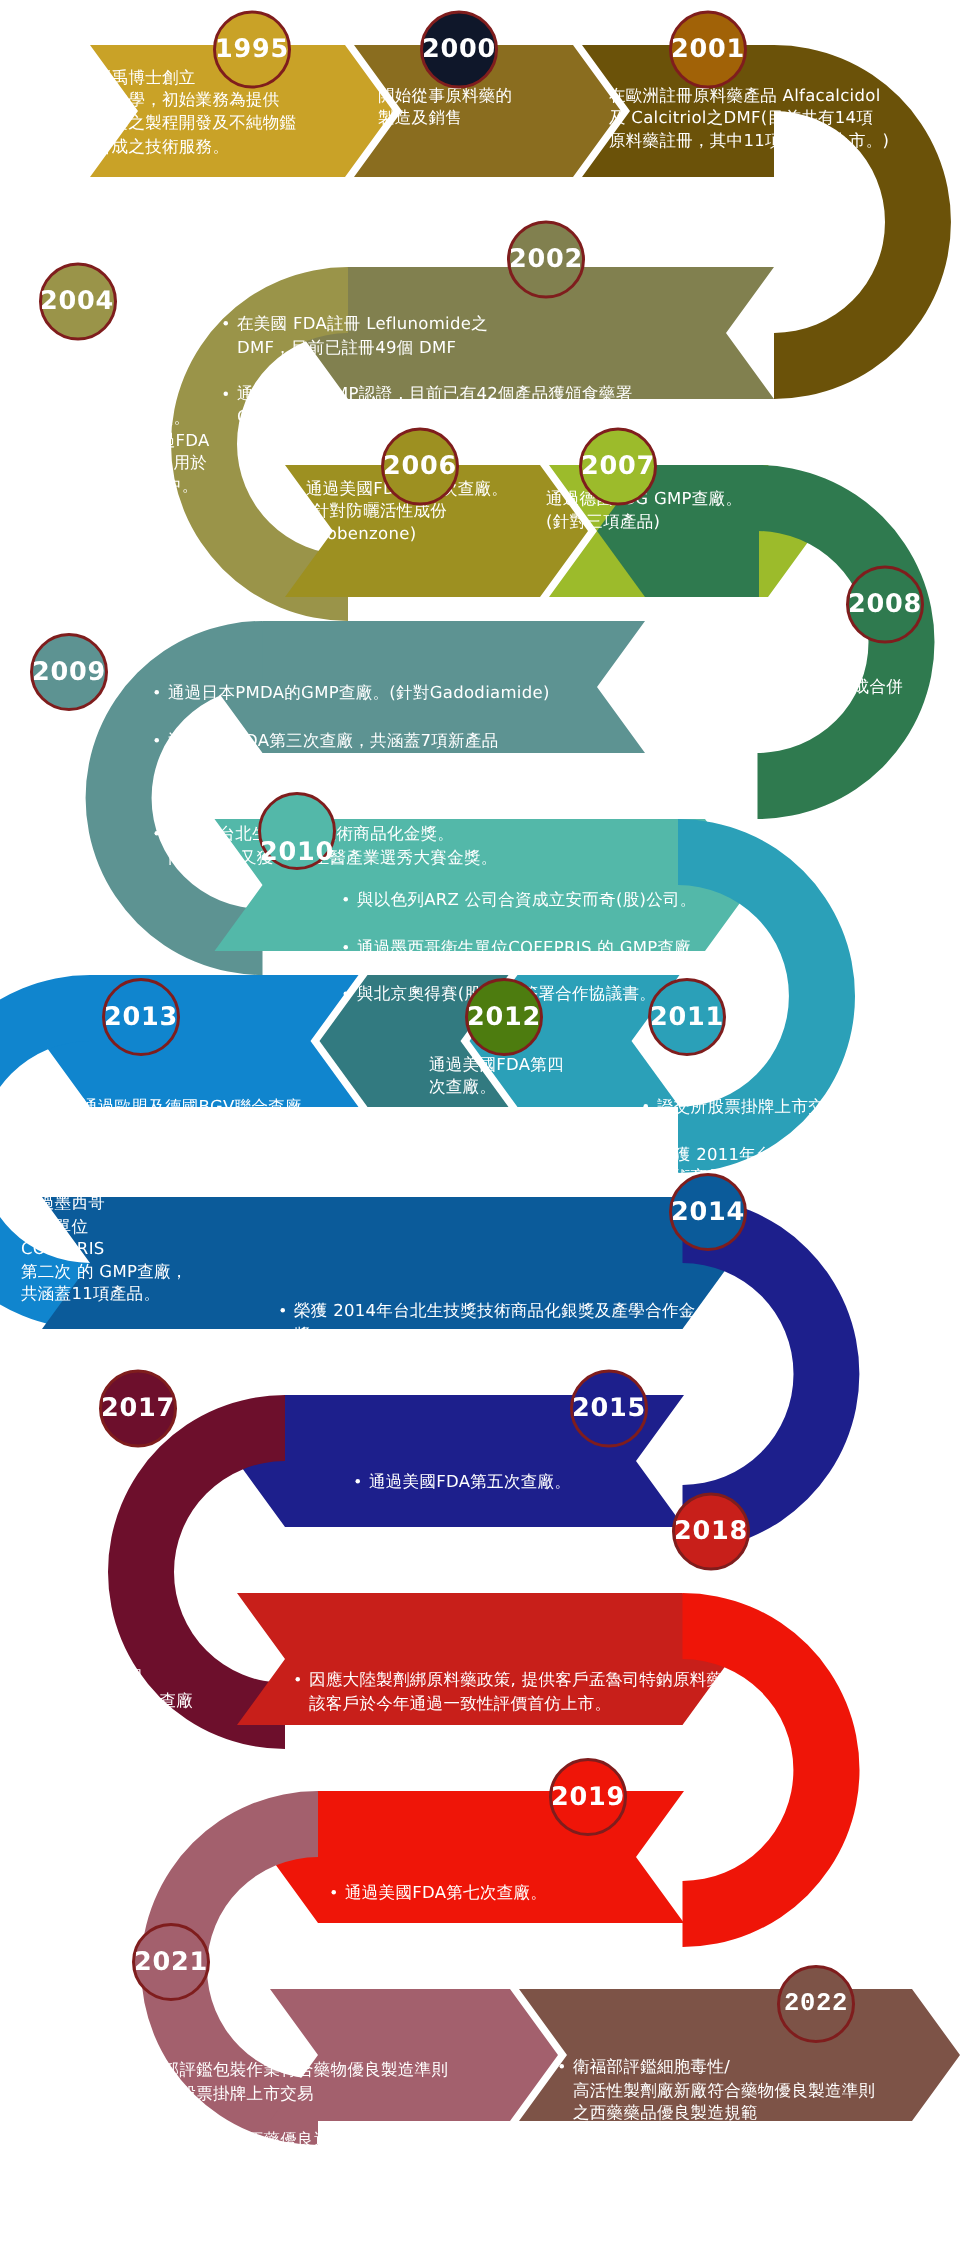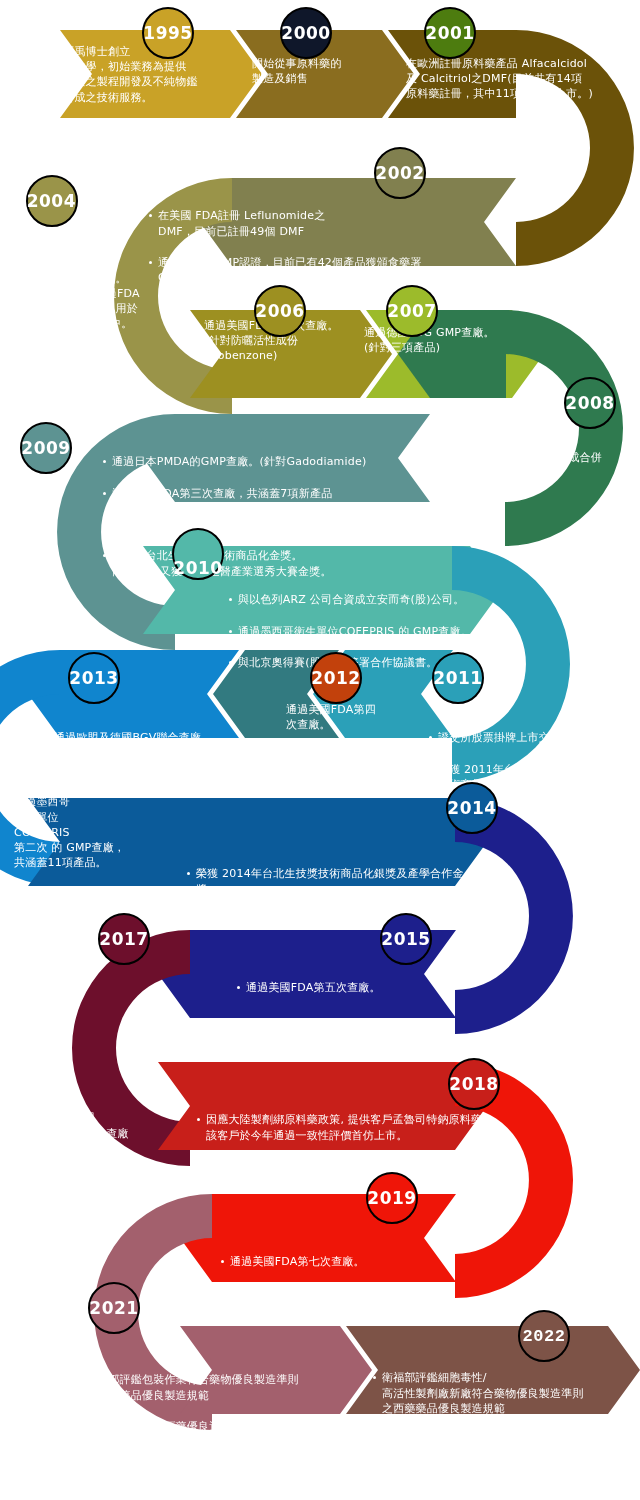--- a/index.html
+++ b/index.html
@@ -39,21 +39,21 @@
   .txt.plain{white-space:pre-line;}
   .txt.center{text-align:center;}
 
   
   .badge{
     position:absolute;
     width:52px;height:52px;
     border-radius:50%;
     display:flex;align-items:center;justify-content:center;
     box-sizing:border-box;
-    border:2px solid #000000;
+    border:2px solid #7f1d1d;
     color:#ffffff;
     font-size:17px;
     font-weight:bold;
     letter-spacing:0.5px;
     font-family:"DejaVu Sans","Liberation Sans",sans-serif;
     z-index:5;
   }
 </style>
 </head>
 <body>
@@ -111,25 +111,25 @@
     <path d="M346,1326 L608,1326 L640,1370 L608,1414 L346,1414 L378,1370 Z" fill="#7d5347"></path>
 
   </svg>
 
   <div class="badge" style="left:142px;top:7px;background:#c9a227;">
       <span>1995</span>
     </div>
   <div class="badge" style="left:280px;top:7px;background:#0f172a;">
       <span>2000</span>
     </div>
-  <div class="badge" style="left:424px;top:7px;background:#4d7c0f;">
+  <div class="badge" style="left:446px;top:7px;background:#a16207;">
       <span>2001</span>
     </div>
 
-  <div class="badge" style="left:338px;top:147px;background:#81804f;margin-left:36px;">
+  <div class="badge" style="left:338px;top:147px;background:#81804f;">
       <span>2002</span>
     </div>
   <div class="badge" style="left:26px;top:175px;background:#9a9449;justify-content:flex-end;">
       <span>2004</span>
     </div>
 
   <div class="badge" style="left:254px;top:285px;background:#9d9021;">
       <span>2006</span>
     </div>
   <div class="badge" style="left:386px;top:285px;background:#9cbb2b;">
@@ -142,39 +142,39 @@
   <div class="badge" style="left:20px;top:422px;background:#5d9392;">
       <span>2009</span>
     </div>
   <div class="badge" style="left:172px;top:528px;background:#53b8a9;align-items:flex-end;">
       <span>2010</span>
     </div>
 
   <div class="badge" style="left:432px;top:652px;background:#2ba0b8;">
       <span>2011</span>
     </div>
-  <div class="badge" style="left:310px;top:652px;background:#c2410c;">
+  <div class="badge" style="left:310px;top:652px;background:#4d7c0f;">
       <span>2012</span>
     </div>
   <div class="badge" style="left:68px;top:652px;background:#1085ce;">
       <span>2013</span>
     </div>
 
   <div class="badge" style="left:446px;top:782px;background:#0b5b9a;">
       <span>2014</span>
     </div>
 
   <div class="badge" style="left:380px;top:913px;background:#1d1f8c;">
       <span>2015</span>
     </div>
-  <div class="badge" style="left:66px;top:913px;background:#6d0f2c;margin-left:32px;">
+  <div class="badge" style="left:66px;top:913px;background:#6d0f2c;">
       <span>2017</span>
     </div>
 
-  <div class="badge" style="left:448px;top:1058px;background:#c81f1a;">
+  <div class="badge" style="left:448px;top:995px;background:#c81f1a;">
       <span>2018</span>
     </div>
   <div class="badge" style="left:366px;top:1172px;background:#ef1508;">
       <span>2019</span>
     </div>
 
   <div class="badge" style="left:88px;top:1282px;background:#a3606d;">
       <span>2021</span>
     </div>
   <div class="badge" style="left:518px;top:1310px;background:#7d5347;font-family:Liberation Mono, monospace;">
@@ -300,21 +300,21 @@
 
   <div class="txt bul" style="left:220px;top:1224px;width:300px;">
     <ul>
       <li>通過美國FDA第七次查廠。</li>
     </ul>
   </div>
 
   <div class="txt bul" style="left:76px;top:1342px;width:270px;">
     <ul>
       <li>衛福部評鑑包裝作業符合藥物優良製造準則
-之西藥藥品優良製造規範</li>
+證交所股票掛牌上市交易</li>
       <li>衛福部評鑑符合西藥優良運銷準則 (GDP)</li>
     </ul>
   </div>
 
   <div class="txt bul" style="left:372px;top:1340px;width:268px;">
     <ul>
       <li>衛福部評鑑細胞毒性/
 高活性製劑廠新廠符合藥物優良製造準則
 之西藥藥品優良製造規範</li>
     </ul>

